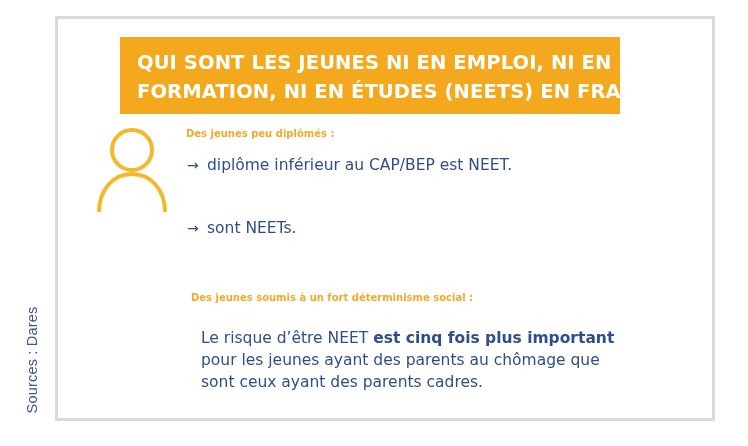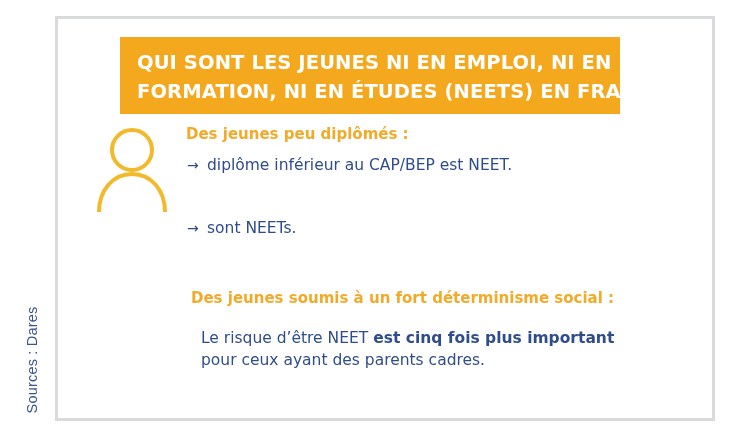--- a/index.html
+++ b/index.html
@@ -68,21 +68,21 @@
       position: absolute;
       left: 126px;
       top: 104px;
       width: 520px;
     }
     .subhead {
       margin: 0;
       color: #f2aa2a;
       font-family: "DejaVu Sans", sans-serif;
       font-weight: bold;
-      font-size: 15px;
+      font-size: 10px;
       line-height: 22px;
       white-space: nowrap;
     }
     .sub1 { position: absolute; left: 2px; top: 0px; }
     .sub2 { position: absolute; left: 0; top: 164px; margin-left: 7px; }
     .bullet {
       position: absolute;
       left: 3px;
       width: 520px;
       color: #2f4d8d;
@@ -150,17 +150,18 @@
       <span class="arrow">→</span>
       <span class="text">
         <span class="line">sont NEETs.</span>
       </span>
     </div>
 
     <h2 class="subhead sub2">Des jeunes soumis à un fort déterminisme social :</h2>
 
     <p class="para" style="margin:12px;">
       <span class="line"><span>Le risque d’être NEET </span><b>est cinq fois plus important</b></span>
-      <span class="line">pour ceux ayant des parents cadres.</span>
+      <span class="line">pour les jeunes ayant des parents au chômage que</span>
+      <span class="line">sont ceux ayant des parents cadres.</span>
     </p>
 
   </div>
 </div>
 
 </body></html>

